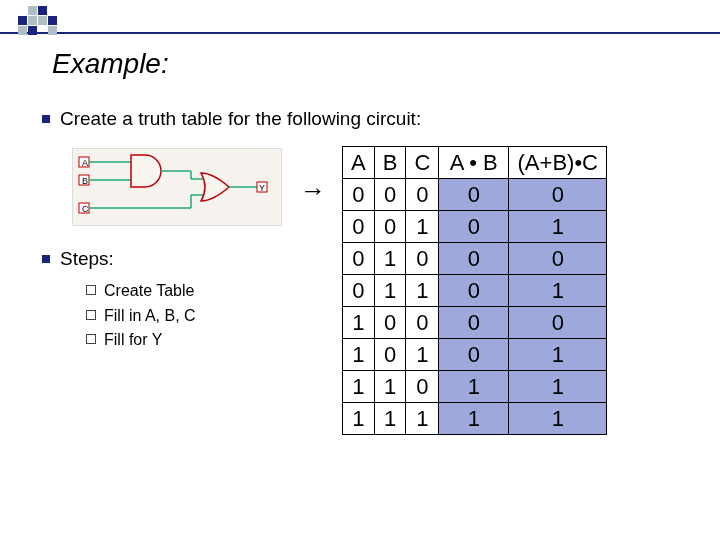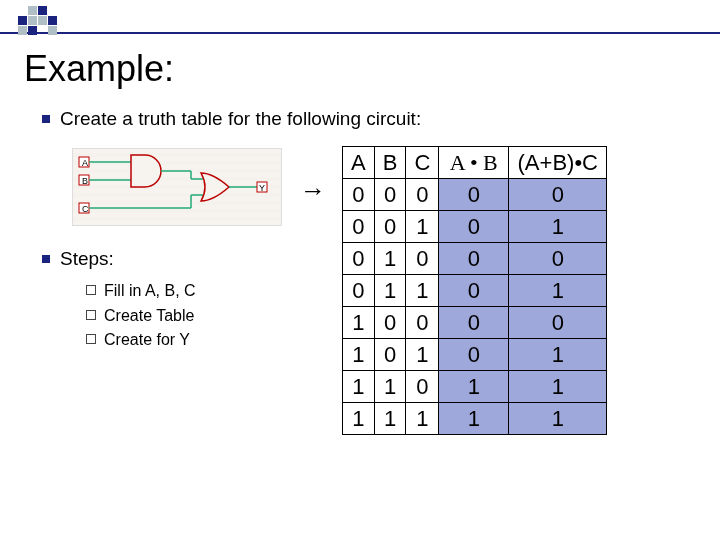--- a/index.html
+++ b/index.html
@@ -28,23 +28,24 @@
     gap: 1px;
   }
   .deco-squares span {
     width: 9px; height: 9px;
   }
   .sq-dark { background: #1a237e; }
   .sq-light { background: #b0bec5; }
   .sq-none { background: transparent; }
   .title {
     position: absolute;
-    top: 48px; left: 24px;
-    font-size: 36px;
+    top: 48px; left: 52px;
+    font-size: 28px;
     font-weight: 400;
+    font-style: italic;
   }
   .sub-bullet {
     position: absolute;
     font-size: 19px;
     display: flex;
     align-items: flex-start;
     text-align: center;
   }
   .sub-bullet .sq {
     width: 8px; height: 8px; background: #1a237e;
@@ -90,21 +91,21 @@
   }
   .table td, .table th {
     border: 1px solid #000;
     padding: 2px 8px;
     text-align: center;
     font-weight: 400;
     height: 32px;
   }
   .table th { font-weight: 400; }
   .col-abc { min-width: 30px; }
-  .col-ab { min-width: 70px; font-family: Liberation Serif, serif; }
+  .col-ab { min-width: 70px; }
   .col-abc2 { min-width: 98px; margin-top: 24px; }
   .hl-blue {
     background: #9fa8da;
   }
   .gate-label {
     position: absolute;
     font-size: 9px;
     font-family: Arial;
   }
 </style>
@@ -169,29 +170,29 @@
 <div class="arrow">→</div>
 
 <div class="sub-bullet sub2">
   <span class="sq"></span>
   <span>Steps:</span>
 </div>
 
 <div class="steps-list">
   <div class="step-item">
     <span class="box"></span>
-    <span>Fill in A, B, C</span>
+    <span>Create Table</span>
   </div>
   <div class="step-item">
     <span class="box"></span>
-    <span>Create Table</span>
+    <span>Fill in A, B, C</span>
   </div>
   <div class="step-item">
     <span class="box"></span>
-    <span>Create for Y</span>
+    <span>Fill for Y</span>
   </div>
 </div>
 
 <table class="table">
   <thead>
     <tr>
       <th class="col-abc">A</th>
       <th class="col-abc">B</th>
       <th class="col-abc">C</th>
       <th class="col-ab">A • B</th>

